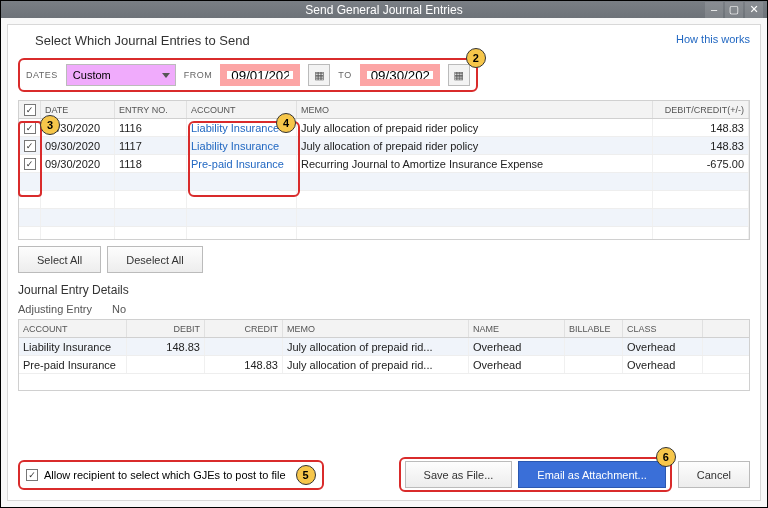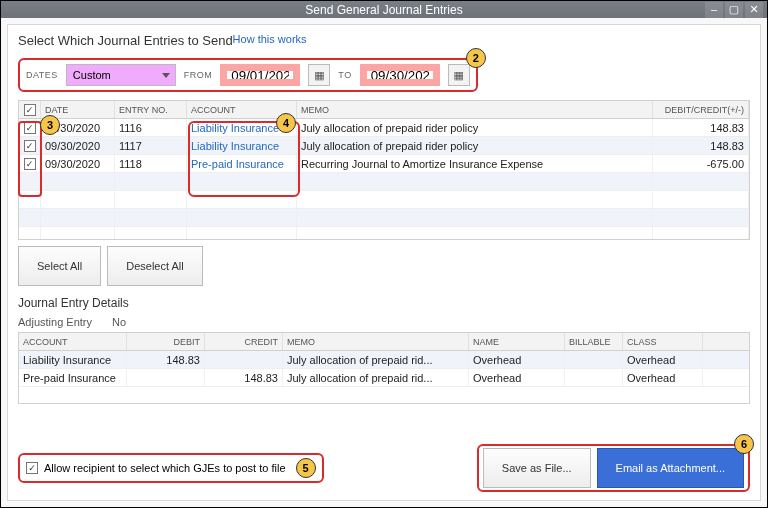--- a/index.html
+++ b/index.html
@@ -3,21 +3,21 @@
 <meta charset="utf-8">
 <style>
   * { box-sizing: border-box; margin: 0; padding: 0; }
   body { font-family: Arial, sans-serif; font-size: 11px; background: #fff; width: 768px; height: 508px; overflow: hidden; position: relative; }
   .window { width: 768px; height: 508px; border: 1px solid #000; background: #f8f8f8; display: flex; flex-direction: column; }
   .titlebar { height: 17px; background: linear-gradient(#7a7f85,#6d7278); color: #fff; display: flex; align-items: center; position: relative; font-size: 12px; }
   .titlebar .ttxt { position: absolute; left: 50%; transform: translateX(-50%); }
   .titlebar .wbtns { position: absolute; right: 4px; display: flex; gap: 2px; }
   .wbtn { width: 18px; height: 16px; background: rgba(255,255,255,0.12); color: #fff; text-align: center; line-height: 15px; font-size: 11px; cursor: pointer; }
   .content { flex: 1; background: #fff; margin: 6px; border: 1px solid #d8d8d8; padding: 8px 10px 6px 10px; display: flex; flex-direction: column; position: relative; }
-  .hdrrow { display: flex; justify-content: flex-start; align-items: flex-start; }
+  .hdrrow { display: flex; justify-content: space-between; align-items: flex-start; margin-left: 17px; }
   .hdrrow h2 { font-size: 13px; font-weight: normal; color: #333; }
   .link { color: #2268c2; font-size: 11px; cursor: pointer; }
   .filterbar { margin-top: 10px; display: flex; align-items: center; gap: 8px; border: 2px solid #d92b2b; border-radius: 6px; padding: 4px 6px; width: fit-content; position: relative; }
   .lbl { font-size: 9px; color: #666; letter-spacing: 0.5px; }
   .select { height: 22px; border: 1px solid #bbb; background: #f0abfc; padding: 0 24px 0 6px; position: relative; min-width: 110px; line-height: 20px; cursor: pointer; }
   .select .caret { position: absolute; right: 5px; top: 8px; width: 0; height: 0; border-left: 4px solid transparent; border-right: 4px solid transparent; border-top: 5px solid #555; }
   .dateinput { height: 22px; border: 7px solid #fca5a5; background: #fff; width: 80px; padding: 0 4px; }
   .calbtn { width: 22px; height: 22px; border: 1px solid #bbb; background: #f3f3f3; display: flex; align-items: center; justify-content: center; cursor: pointer; color: #555; font-size: 11px; }
   .badge { position: absolute; width: 20px; height: 20px; border-radius: 50%; background: #f6c64a; border: 1px solid #333; color: #000; font-weight: bold; font-size: 11px; display: flex; align-items: center; justify-content: center; z-index: 50; }
   .grid { margin-top: 8px; border: 1px solid #d0d0d0; height: 140px; overflow: hidden; background: #fff; }
@@ -28,21 +28,21 @@
   .c2 { width: 72px; }
   .c3 { width: 110px; }
   .c4 { flex: 1; }
   .c5 { width: 96px; justify-content: flex-end !important; text-align: right; }
   .row { display: flex; height: 18px; border-bottom: 1px solid #eee; align-items: center; font-size: 11px; color: #222; }
   .row:nth-child(even){ background:#f0f4fa; }
   .row div { padding: 0 4px; border-right: 1px solid #f0f0f0; height: 100%; display: flex; align-items: center; overflow: hidden; white-space: nowrap; }
   .chk { width: 12px; height: 12px; border: 1px solid #777; background: #fff; display: flex; align-items: center; justify-content: center; font-size: 9px; color: #333; cursor: pointer; }
   .acctlink { color: #2268c2; cursor: pointer; }
   .btnrow { margin-top: 6px; display: flex; gap: 6px; }
-  .btn { height: 40px; padding: 0 18px; border: 1px solid #bbb; background: linear-gradient(#fdfdfd,#ededed); cursor: pointer; font-size: 11px; color: #333; display: flex; align-items: center; }
+  .btn { height: 27px; padding: 0 18px; border: 1px solid #bbb; background: linear-gradient(#fdfdfd,#ededed); cursor: pointer; font-size: 11px; color: #333; display: flex; align-items: center; }
   .primary { background: #3a6fd8; border-color: #2a57b0; color: #fff; }
   .details { margin-top: 10px; }
   .details h3 { font-size: 12px; font-weight: normal; color: #333; margin-bottom: 6px; }
   .adjrow { font-size: 11px; color: #555; margin-bottom: 4px; display: flex; gap: 20px; }
   .dgrid { border: 1px solid #d0d0d0; height: 72px; background: #fff; position: relative; overflow: hidden; }
   .d0 { width: 108px; }
   .d1 { width: 78px; justify-content: flex-end !important; }
   .d2 { width: 78px; justify-content: flex-end !important; }
   .d3 { width: 186px; }
   .d4 { width: 96px; }
@@ -228,17 +228,18 @@
         <span class="chk">✓</span>
         <span>Allow recipient to select which GJEs to post to file</span>
         <div class="badge" style="position:relative; margin-left:4px;">5</div>
       </div>
       <div style="display:flex; gap:6px; align-items:center;">
         <div class="right ob">
           <button class="btn">Save as File...</button>
           <button class="btn primary">Email as Attachment...</button>
           <div class="badge" style="position:absolute; right:-6px; top:-12px;">6</div>
         </div>
+        <button class="btn">Cancel</button>
       </div>
     </div>
 
   </div>
 </div>
 
 </body></html>

